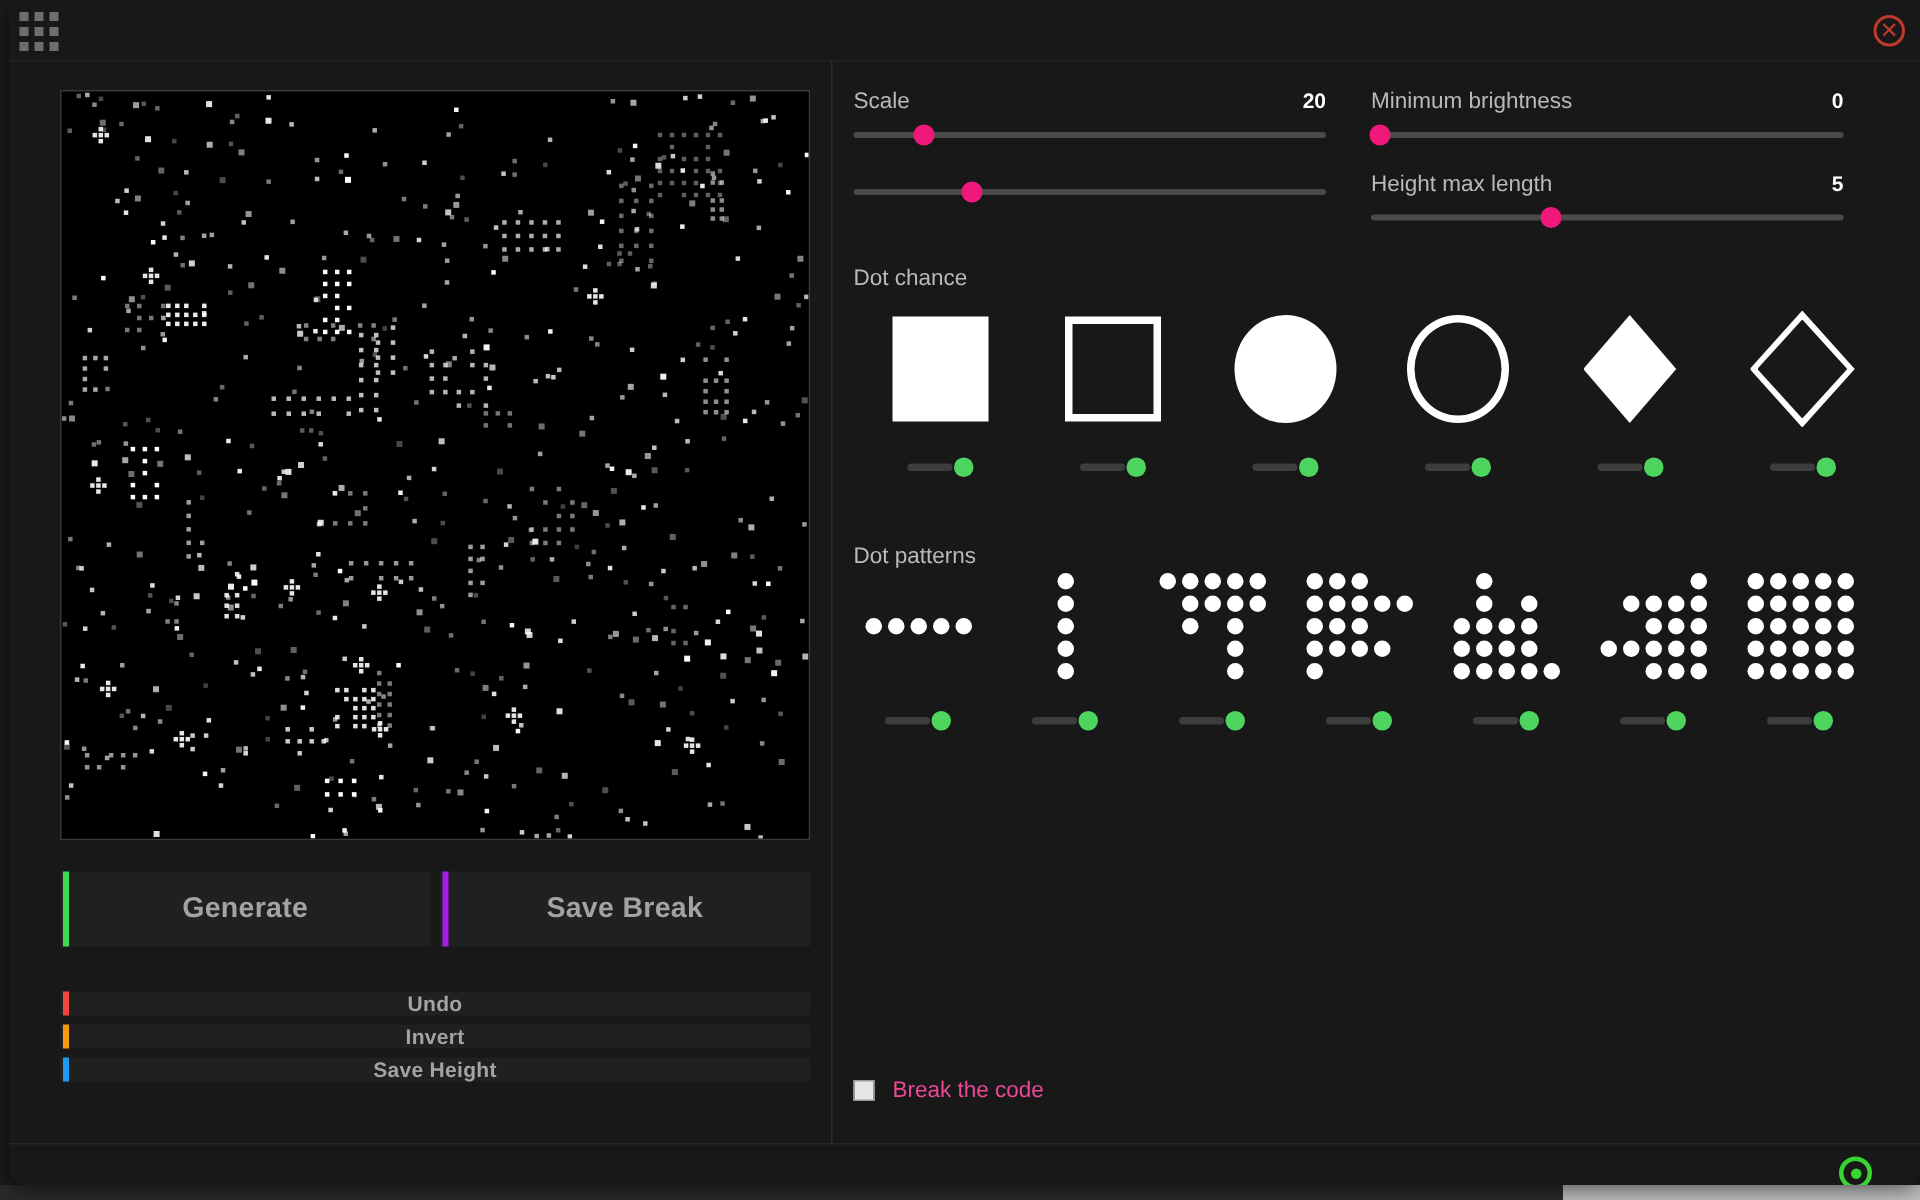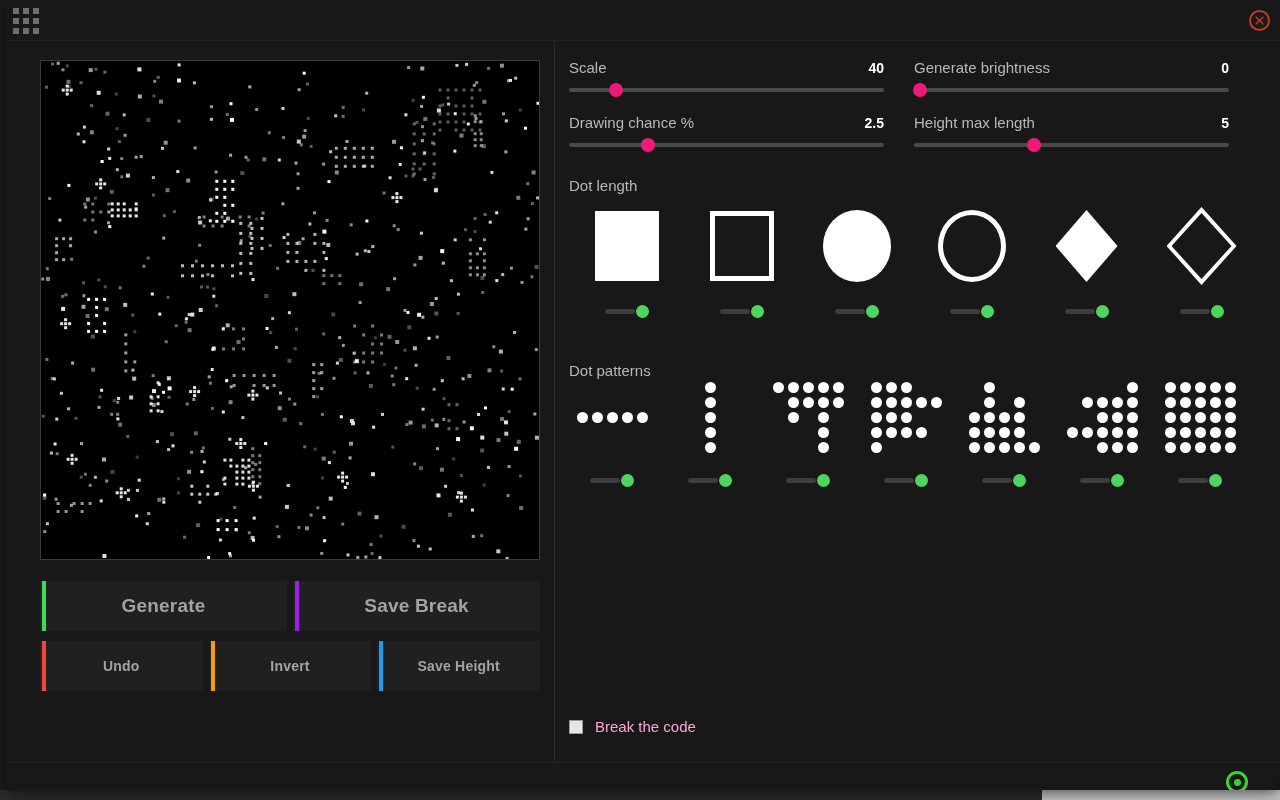--- a/index.html
+++ b/index.html
@@ -54,21 +54,21 @@
   .canvas-wrap {
     position: absolute; left: 34px; top: 19px;
     width: 500px; height: 500px;
     background: #000; border: 1px solid #3a3a3a;
     overflow: hidden;
   }
   .canvas-wrap svg { display:block; }
 
   .btn-row { position: absolute; left: 34px; width: 500px; display: flex; gap: 6px; }
   .btn-row.r1 { top: 540px; }
-  .btn-row.r2 { top: 600px; }
+  .btn-row.r2 { top: 620px; flex-direction: column; }
   .btn {
     position: relative; height: 50px; background: #202020;
     display: flex; align-items: center; justify-content: center;
     color: #a3a3a3; font-weight: bold; letter-spacing: .2px;
     border: none; cursor: pointer; font-family: "Liberation Sans", sans-serif;
   }
   .btn .bar { position: absolute; left: 2px; top: 0; width: 4px; height: 100%; }
   .btn.big { font-size: 19px; }
   .btn.small { font-size: 14px; }
   .b-generate { flex: 1; }
@@ -114,21 +114,21 @@
   .pattern-row { position: absolute; left: 8px; top: 333px; display: flex; }
   .pattern-cell { width: 98px; display: flex; flex-direction: column; align-items: center; }
   .pattern-box { height: 86px; display: flex; align-items: center; justify-content: center; }
   .pat-grid { display: grid; gap: 4px; }
   .pat-grid span { width: 11px; height: 11px; border-radius: 50%; }
   .pat-grid span.on { background: #ffffff; }
   .pat-grid span.off { background: transparent; }
 
   .footer-check { position: absolute; left: 14px; bottom: 27px; display: flex; align-items: center; gap: 12px; }
   .chk { width: 14px; height: 14px; background: #e6e6e6; border: 1px solid #9a9a9a; }
-  .chk-label { color: #f9a8d4; font-size: 15px; }
+  .chk-label { color: #ec4899; font-size: 15px; }
 
   .statusbar { position: relative; height: 68px; border-top: 1px solid #262626; }
   .rec-indicator {
     position: absolute; right: 32px; top: 8px; width: 22px; height: 22px;
     border: 3px solid #38d430; border-radius: 50%;
     display: flex; align-items: center; justify-content: center;
   }
   .rec-indicator i { width: 7px; height: 7px; border-radius: 50%; background: #38d430; display: block; }
 </style>
 </head>
@@ -1082,56 +1082,52 @@
         </button>
       </div>
     </div>
 
     <div class="right-pane">
 
       <div class="sliders" id="sliders">
           <div class="slider-cell">
             <div class="slider-head">
               <span class="slider-label">Scale</span>
-              <span class="slider-value">40</span>
+              <span class="slider-value">20</span>
             </div>
             <div class="track">
               <span class="knob" style="left: 15%; background: rgb(240, 25, 122);"></span>
             </div>
           </div>
           <div class="slider-cell">
             <div class="slider-head">
-              <span class="slider-label">Generate brightness</span>
+              <span class="slider-label">Minimum brightness</span>
               <span class="slider-value">0</span>
             </div>
             <div class="track">
               <span class="knob" style="left: 2%; background: rgb(240, 25, 122);"></span>
             </div>
           </div>
           <div class="slider-cell">
-            <div class="slider-head">
-              <span class="slider-label">Drawing chance %</span>
-              <span class="slider-value">2.5</span>
-            </div>
             <div class="track">
               <span class="knob" style="left: 25%; background: rgb(240, 25, 122);"></span>
             </div>
           </div>
           <div class="slider-cell">
             <div class="slider-head">
               <span class="slider-label">Height max length</span>
               <span class="slider-value">5</span>
             </div>
             <div class="track">
               <span class="knob" style="left: 38%; background: rgb(240, 25, 122);"></span>
             </div>
           </div>
         </div>
 
-      <div class="section-title shapes-title">Dot length</div>
+      <div class="section-title shapes-title">Dot chance</div>
       <div class="shape-row" id="shape-row">
           <div class="shape-cell">
             <div class="shape-box">
               <div class="sq-fill"></div>
             </div>
             <div class="mini-toggle">
               <span class="mini-track"></span>
               <span class="mini-knob"></span>
             </div>
           </div>

